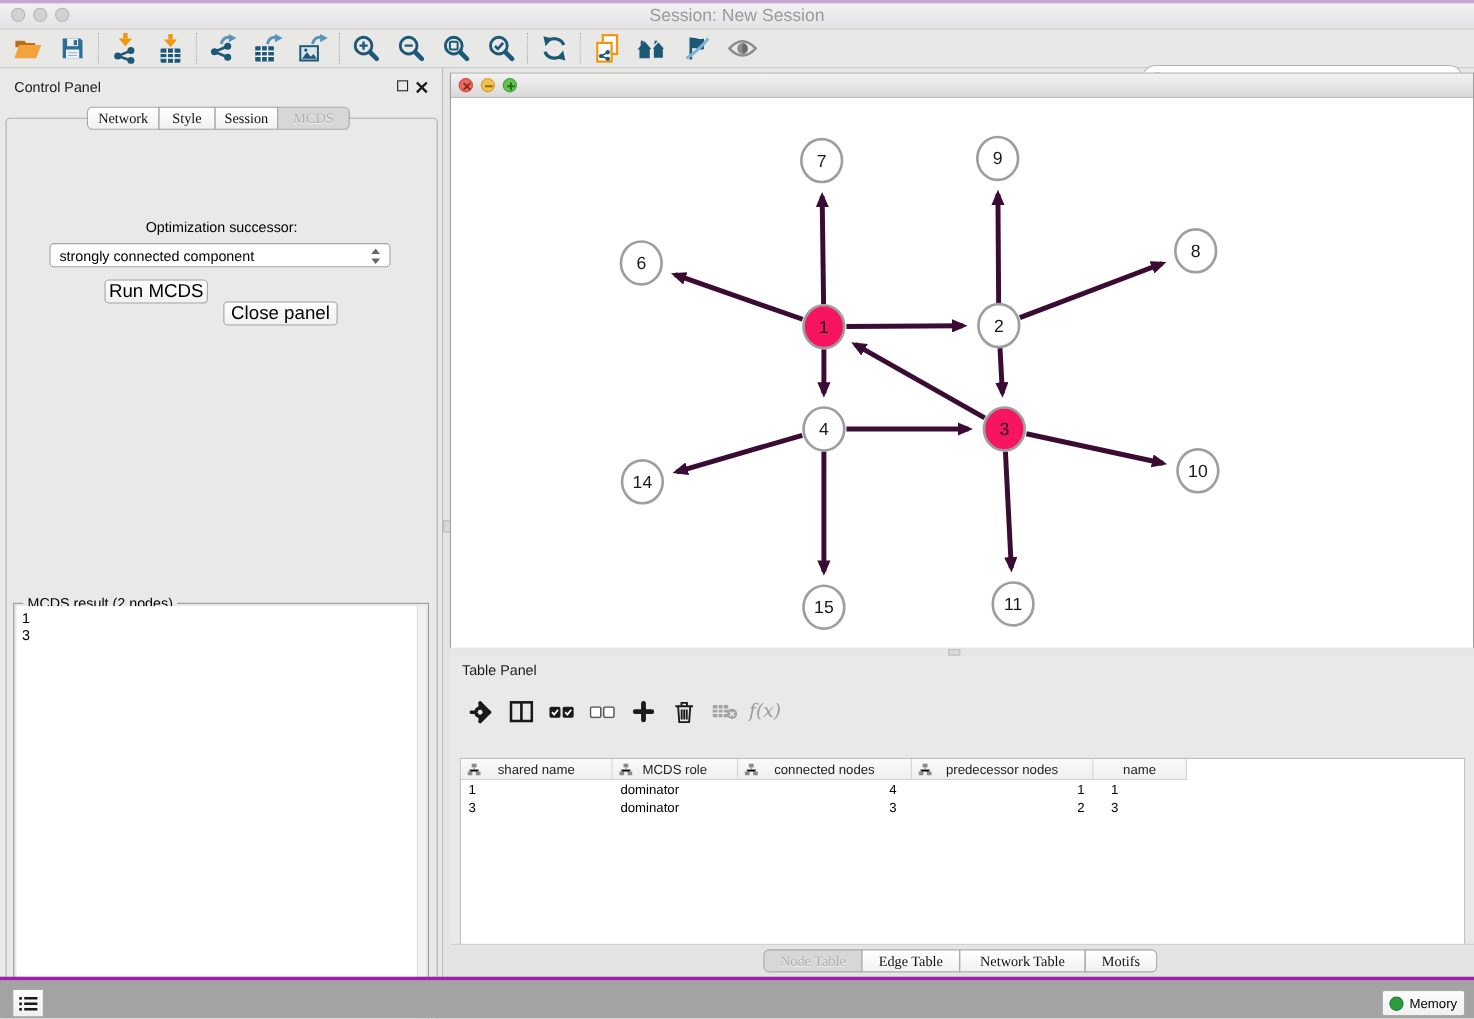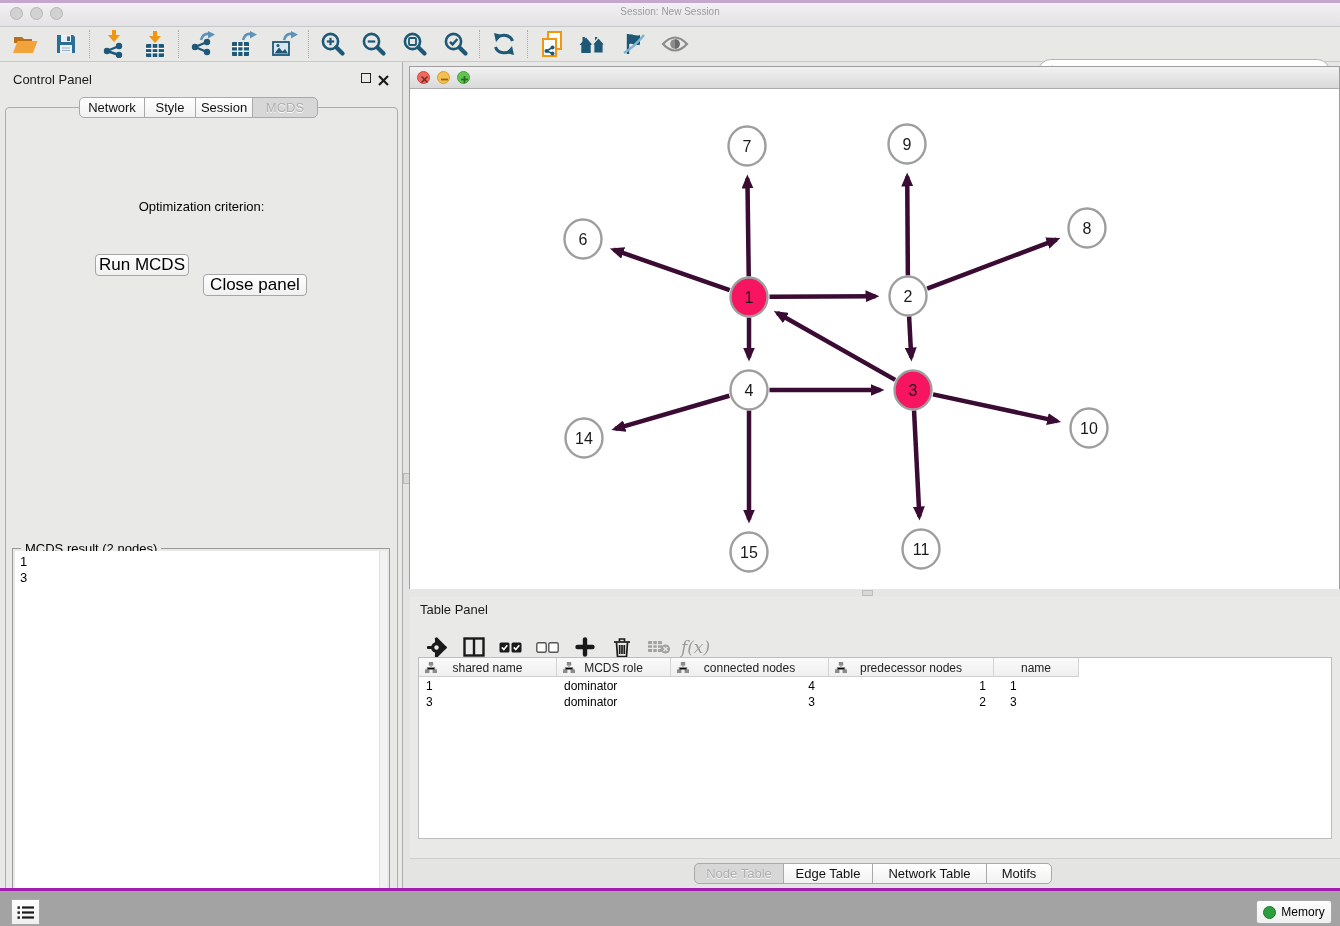--- a/index.html
+++ b/index.html
@@ -7,37 +7,37 @@
   #app { position:relative; width:1340px; height:926px; background:#E8E8E6; overflow:hidden; }
   .abs { position:absolute; }
 
   
   #titlebar { left:0; top:0; width:1340px; height:27px;
     background:linear-gradient(#F4F2F4,#E4E2E4); border-bottom:1px solid #C8C8C8; }
   #titlebar:before { content:""; position:absolute; left:0; top:0; width:100%; height:3px; background:#C5A6CF; }
   .tlight { position:absolute; top:7px; width:13px; height:13px; border-radius:50%;
     background:#D2D2D2; border:1px solid #B6B6B6; }
   #main-title { position:absolute; left:0; right:0; top:6px; text-align:center;
-    font-size:10px; color:#9B9B9B; }
+    font-size:16px; color:#9B9B9B; }
 
   
   #main-toolbar { left:0; top:27px; width:1340px; height:35px; background:#E8E8E6;
     border-bottom:1px solid #C9C9C9; display:flex; align-items:center; padding-left:4px; }
   .tbtn { width:41px; height:33px; display:flex; align-items:center; justify-content:center; }
   .tsep { width:1px; height:28px; border-left:1px dotted #A9A9A9; margin:0 3px; }
   #search-wrap { position:absolute; right:10px; top:32px; width:292px; height:25px;
     background:#FFF; border:1px solid #B5B5B5; border-radius:13px; display:flex; align-items:center; padding-left:8px; }
 
   
   #control-panel { left:0; top:62px; width:403px; height:826px; background:#E9E9E7; border-right:1px solid #AFAFAF; }
   #cp-header-title { position:absolute; left:13px; top:10px; font-size:13px; color:#1A1A1A; }
   .win-float { position:absolute; top:11px; width:10px; height:10px; border:1.6px solid #222; }
   .win-close { position:absolute; top:10px; }
   #cp-pane { position:absolute; left:5px; top:45px; width:393px; height:828px; border:1px solid #AEAEAE; border-radius:4px; }
-  .seg-group { position:absolute; display:flex; }
+  .seg-group { position:absolute; display:flex;font-family:Liberation Serif, serif; }
   .seg { height:21px; border:1px solid #A9A9A9; margin-left:-1px; background:linear-gradient(#FFFFFF,#F1F1F1);
     font-size:13px; color:#111; display:flex; align-items:center; justify-content:center; }
   .seg:first-child { border-radius:5px 0 0 5px; margin-left:0; }
   .seg:last-child { border-radius:0 5px 5px 0;text-align:center; }
   .seg.sel { background:#D7D7D7; color:#AFAFAF; text-shadow:0 1px 0 rgba(255,255,255,.9); }
   #opt-label { position:absolute; left:0; width:403px; top:137px; text-align:center; font-size:13px; color:#000; }
   #criterion-select { position:absolute; left:45px; top:159px; width:310px; height:22px; background:#FFF;
     border:1px solid #A6A6A6; border-radius:4px; font-size:13px; color:#000;
     display:flex; align-items:center; padding-left:8px; }
   .cp-btn { position:absolute; top:192px; height:22px; background:linear-gradient(#FFFFFF,#F0F0F0);
@@ -63,21 +63,21 @@
   #nw-title { position:absolute; left:0; right:0; top:4px; text-align:center; font-size:13px; color:#111;margin-top:34px; }
   .macbtn { position:absolute; top:4px; width:13px; height:13px; border-radius:50%; }
   #nw-canvas { position:absolute; left:0; top:22px; width:929px; height:500px; background:#FFF; }
 
   
   #table-panel { left:410px; top:597px; width:930px; height:291px; background:#E9E9E7; }
   #tp-title { position:absolute; left:10px; top:5px; font-size:13px; color:#1A1A1A; }
   #tp-toolbar { position:absolute; left:8px; top:28px; height:44px; display:flex; align-items:center; }
   .tp-btn { width:37px; height:38px; display:flex; align-items:center; justify-content:center; }
   #fx-label { font-family:"DejaVu Serif","Liberation Serif",serif; font-style:italic; font-size:17px; color:#9C9C9C; }
-  #tp-table { position:absolute; left:8px; top:60px; width:914px; height:182px; background:#FFF; border:1px solid #BDBDBD; }
+  #tp-table { position:absolute; left:8px; top:92px; width:914px; height:182px; background:#FFF; border:1px solid #BDBDBD; }
   #tp-thead { position:absolute; left:0; top:0; height:19px; display:flex;
     background:linear-gradient(#FAFAFA,#EFEFEF); border-bottom:1px solid #CFCFCF; }
   .th { position:relative; height:19px; border-right:1px solid #D4D4D4; display:flex; align-items:center; justify-content:center;
     font-size:12px; color:#222; }
   .th .thicon { position:absolute; left:6px; top:4px; }
   .trow { position:absolute; left:0; height:16px; display:flex; font-size:12px; color:#000; }
   .td { height:16px; line-height:16px; overflow:hidden; }
   #tp-tabs-strip { position:absolute; left:0; bottom:0px; width:930px; height:30px; background:#E4E4E2; border-top:1px solid #CFCFCF; }
 
   
@@ -286,21 +286,28 @@
           </g>
         </svg>
     </span>
     <div id="cp-pane"></div>
     <div class="seg-group" style="left:79px; top:35px;">
       <div class="seg" style="width:66px">Network</div>
       <div class="seg" style="width:52px">Style</div>
       <div class="seg" style="width:58px">Session</div>
       <div class="seg sel" style="width:66px">MCDS</div>
     </div>
-    <div id="opt-label">Optimization criterion:</div>
+    <div id="opt-label">Optimization successor:</div>
+    <div id="criterion-select">
+      <span>strongly connected component</span>
+      <svg style="position:absolute; right:8px; top:4px;" width="9" height="14" viewBox="0 0 9 14">
+        <path d="M4.5 0 L8.5 5 H0.5 z" fill="#666"></path>
+          <path d="M0.5 9 H8.5 L4.5 14 z" fill="#666"></path>
+      </svg>
+    </div>
     <div class="cp-btn" style="left:95px; width:94px;">Run MCDS</div>
     <div class="cp-btn" style="left:203px; width:104px;margin-top:20px;">Close panel</div>
     <div id="mcds-fieldset">
       <div id="mcds-legend">MCDS result (2 nodes)</div>
       <div id="mcds-text">1
 3</div>
       <div id="mcds-scroll"></div>
     </div>
   </div>
 

